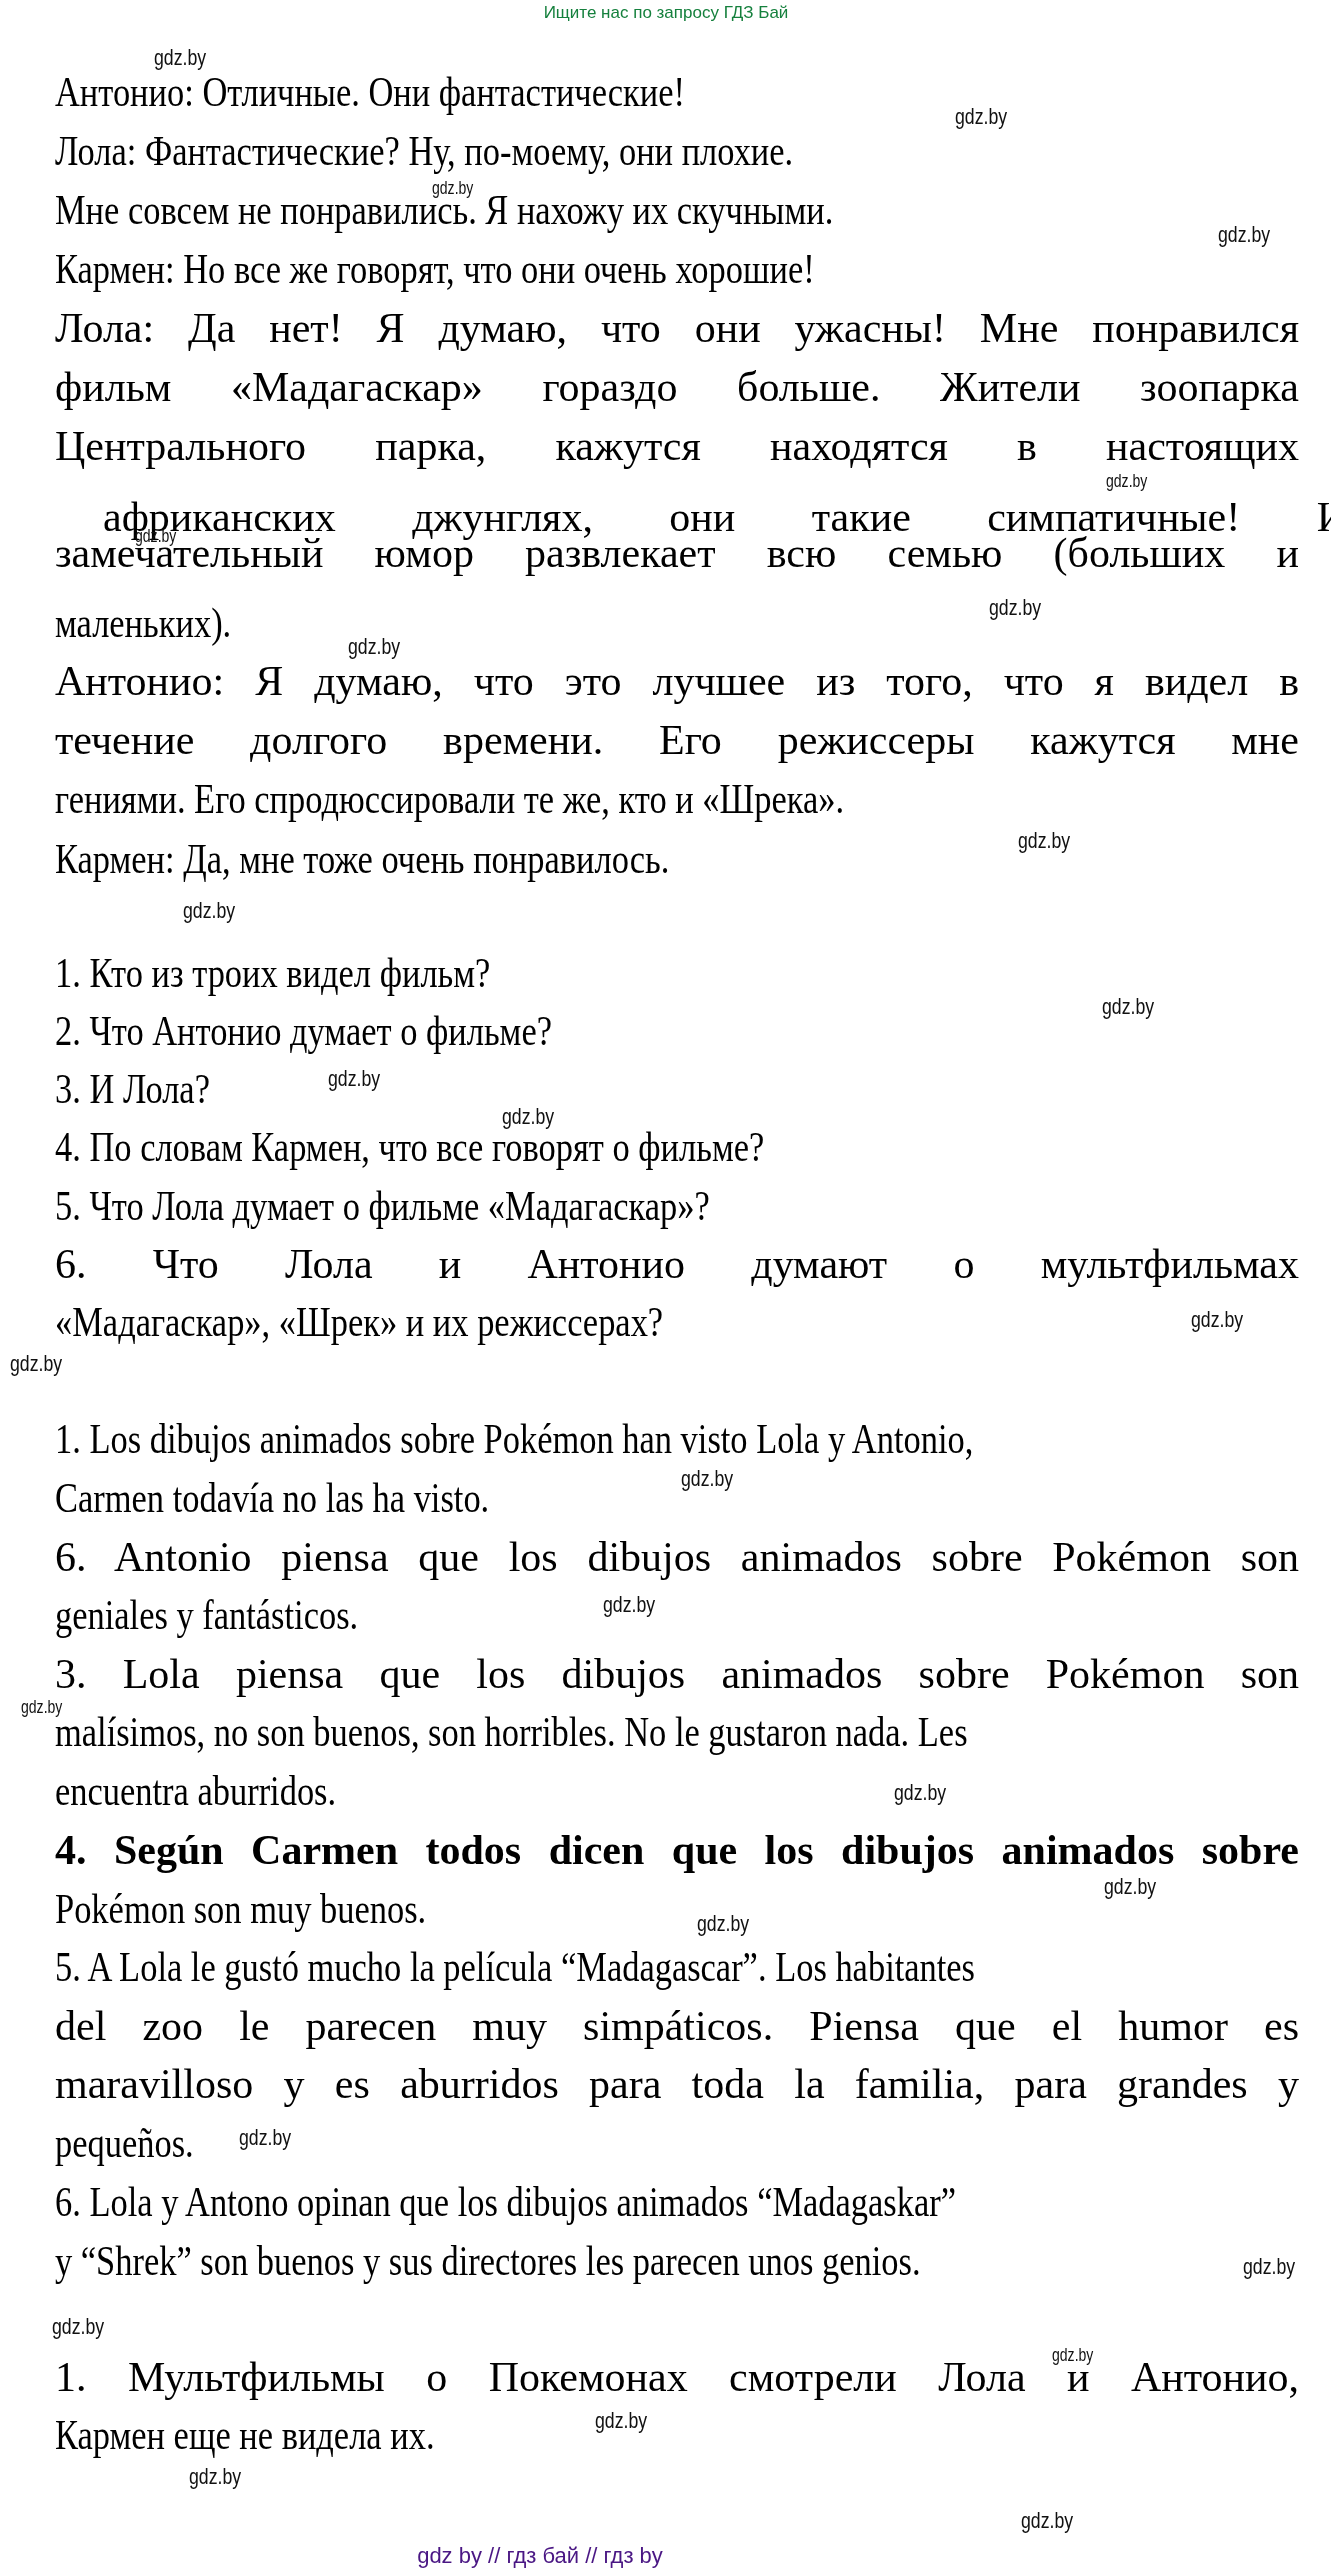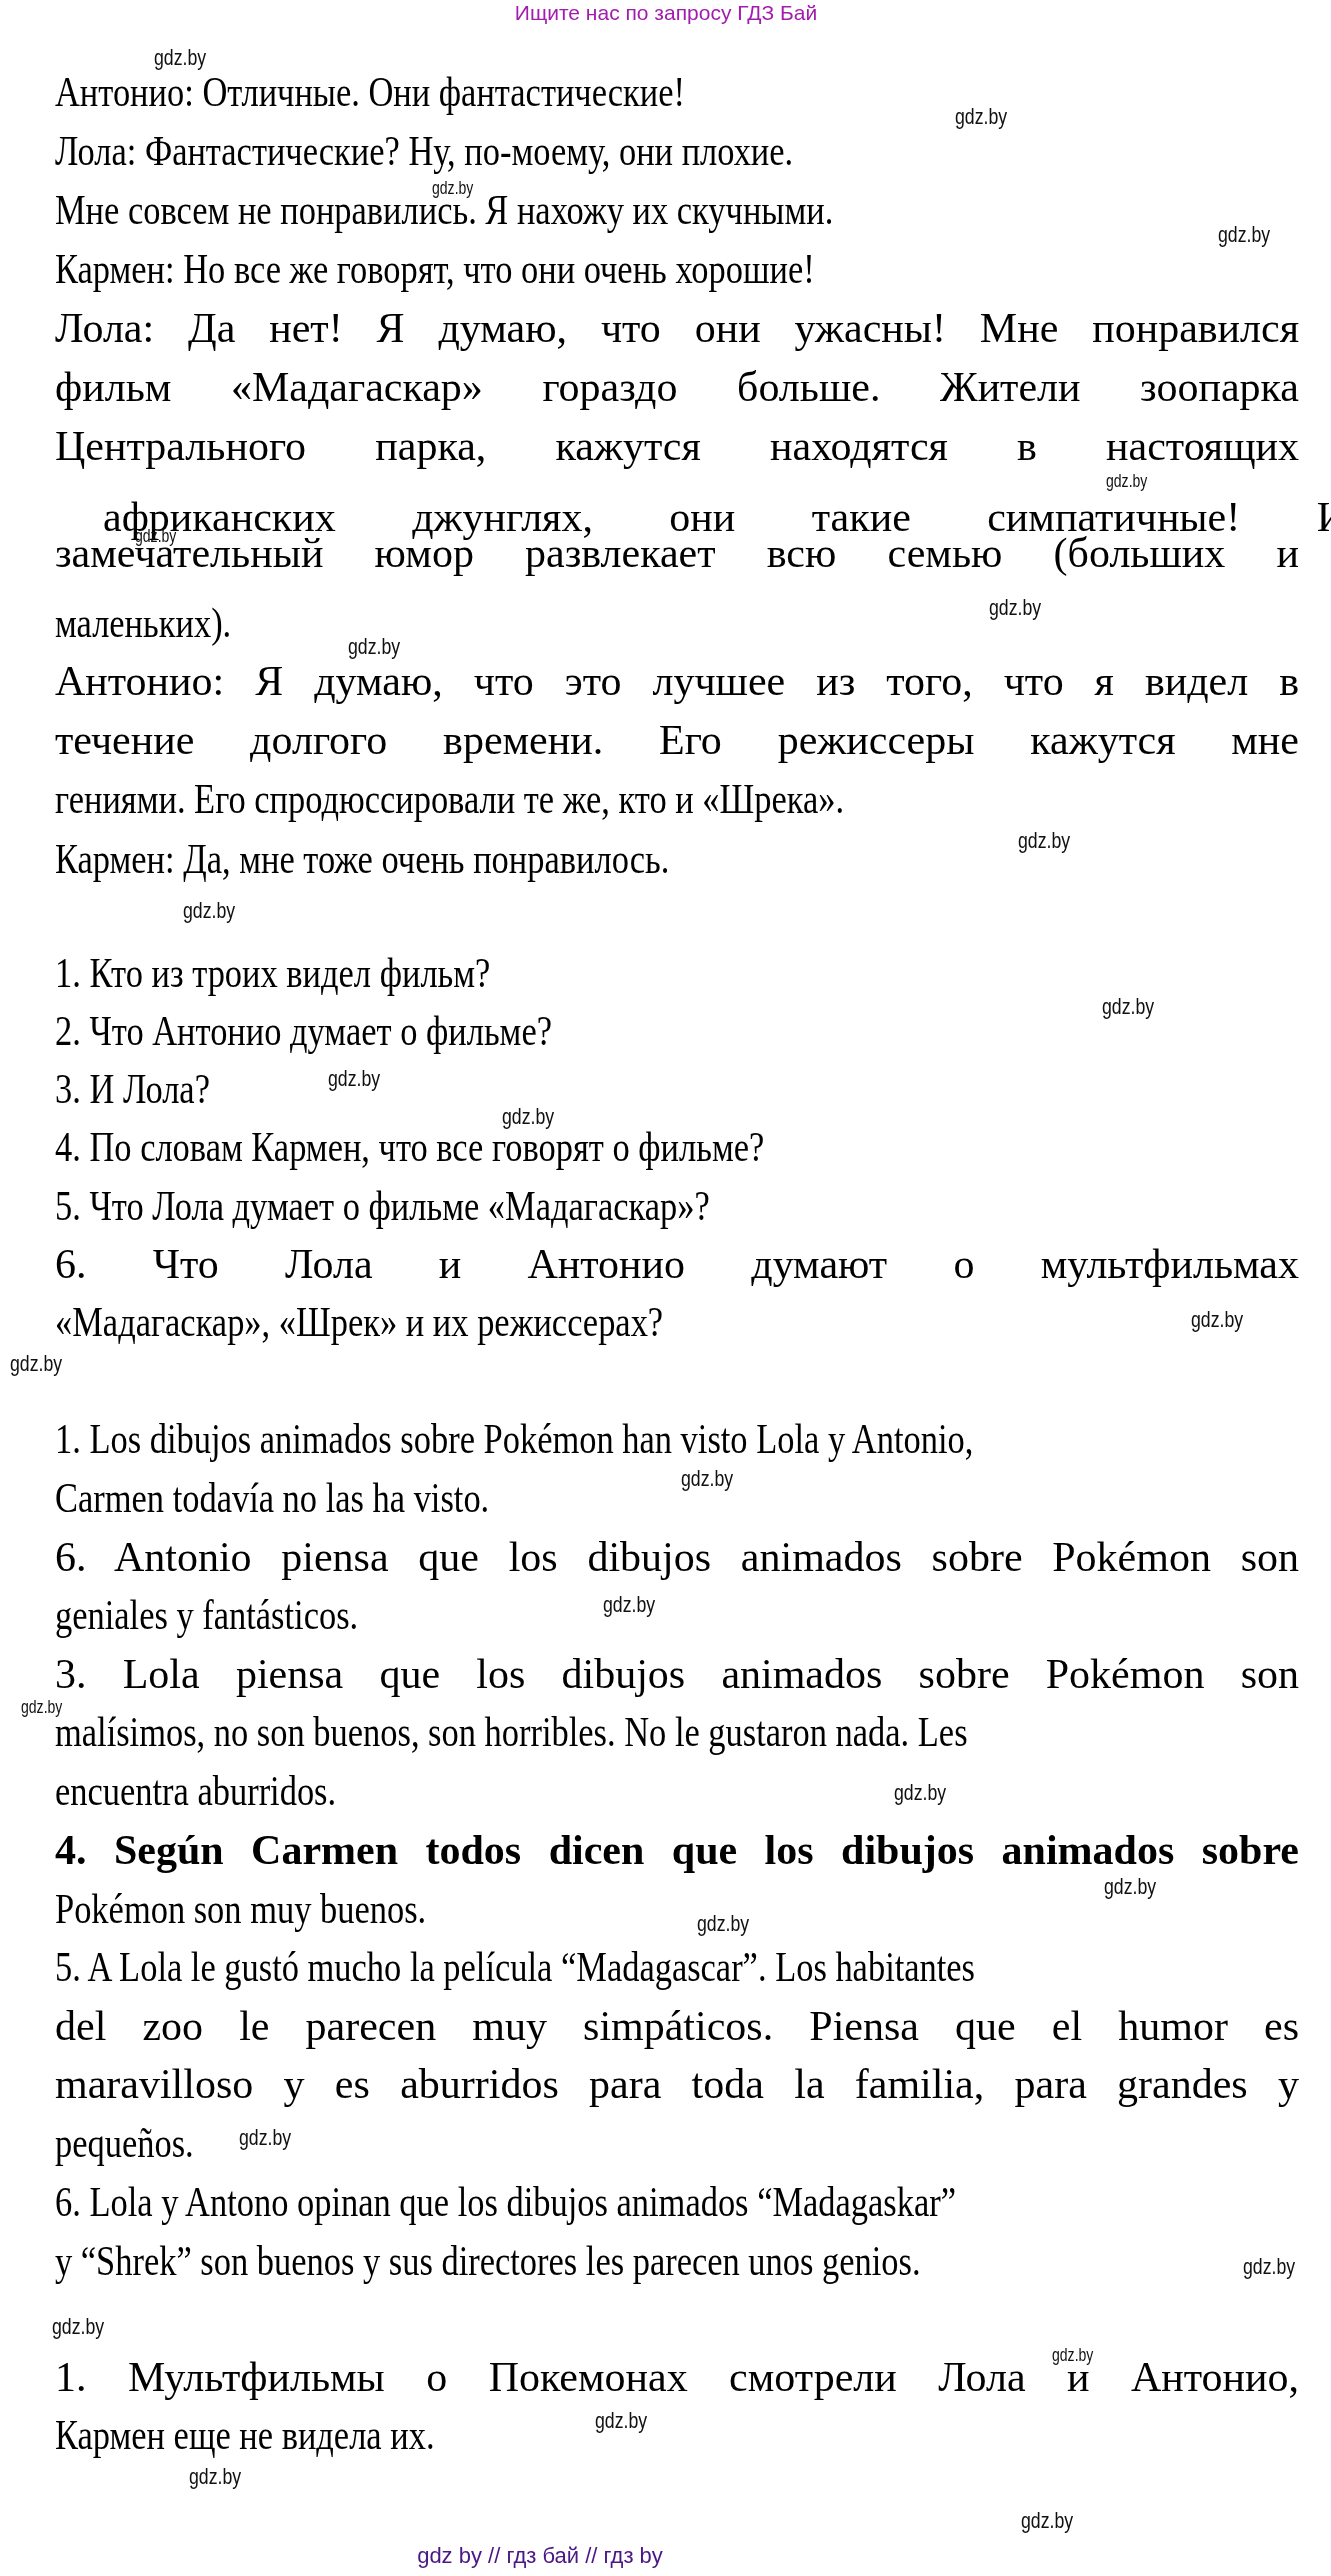--- a/index.html
+++ b/index.html
@@ -1,18 +1,18 @@
 <!DOCTYPE html>
 <html style="font-size:13px"><head>
 <meta charset="utf-8">
 <style>
   html, body { margin:0; padding:0; background:#ffffff; }
   body { width:1332px; height:2576px; position:relative; overflow:hidden; }
   .hdr { position:absolute; top:0; left:0; width:1332px; text-align:center;
-         font-family:"Liberation Sans", sans-serif; font-size:21px; color:#a21caf; line-height:26px; }
+         font-family:"Liberation Sans", sans-serif; font-size:17px; color:#15803d; line-height:26px; }
   .ftr { position:absolute; top:2543px; left:0; width:1080px; text-align:center;
          font-family:"Liberation Sans", sans-serif; font-size:22px; color:#4a1784; line-height:26px; }
   .ln { position:absolute; left:55px; width:1244px;
         font-family:"Liberation Serif", serif; font-size:42px; color:#000; line-height:52px;
         white-space:nowrap; transform-origin:left top; }
   .just { text-align:justify; text-align-last:justify; white-space:normal; }
   .wm { position:absolute; font-family:"Liberation Sans", sans-serif; font-size:22.7px; color:#111;
         line-height:24px; transform:scaleX(0.78); transform-origin:left top; }
   .wm.sm { font-size:18px; }
 </style>

